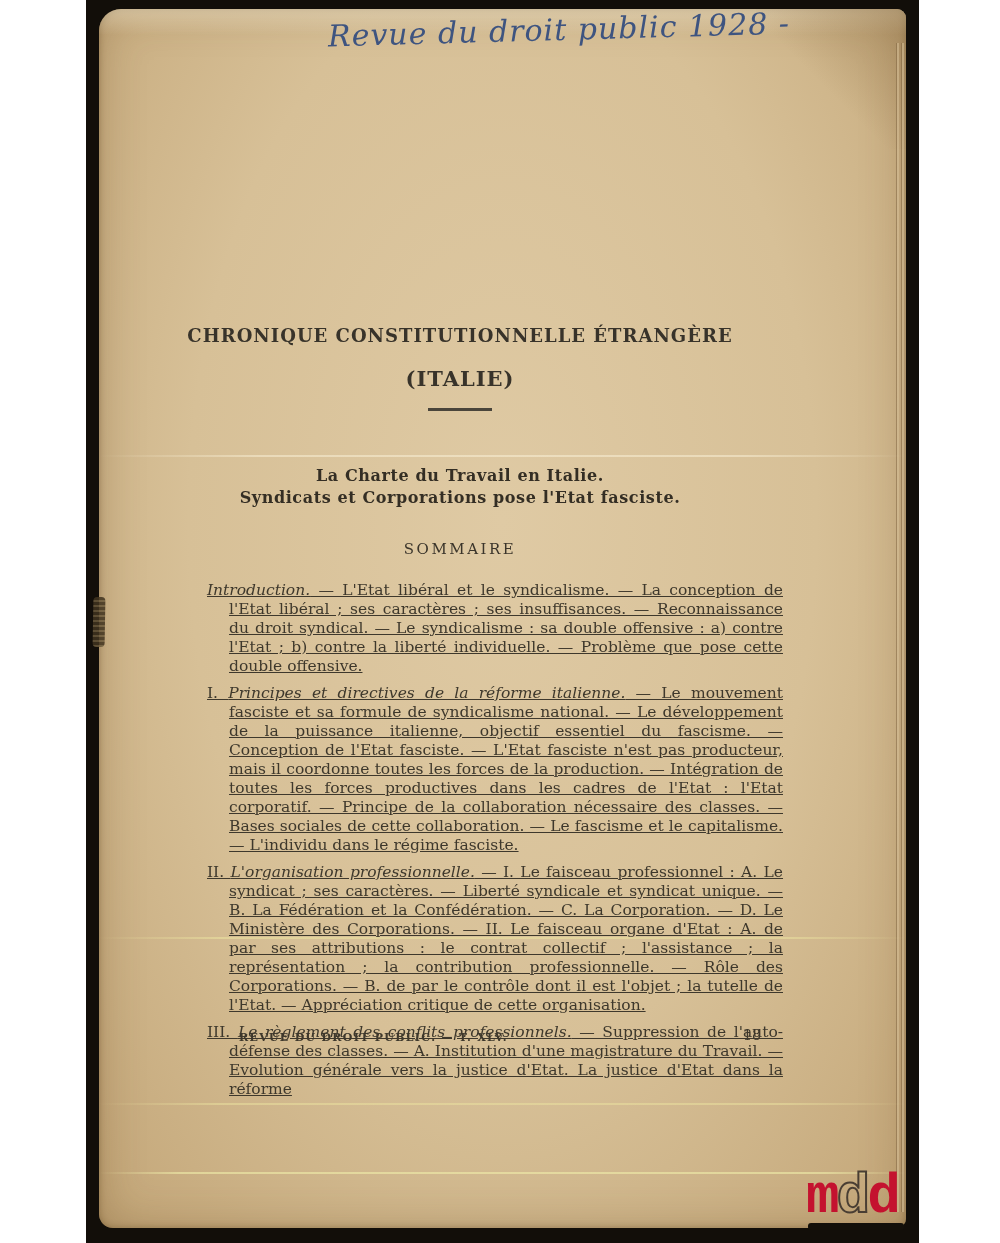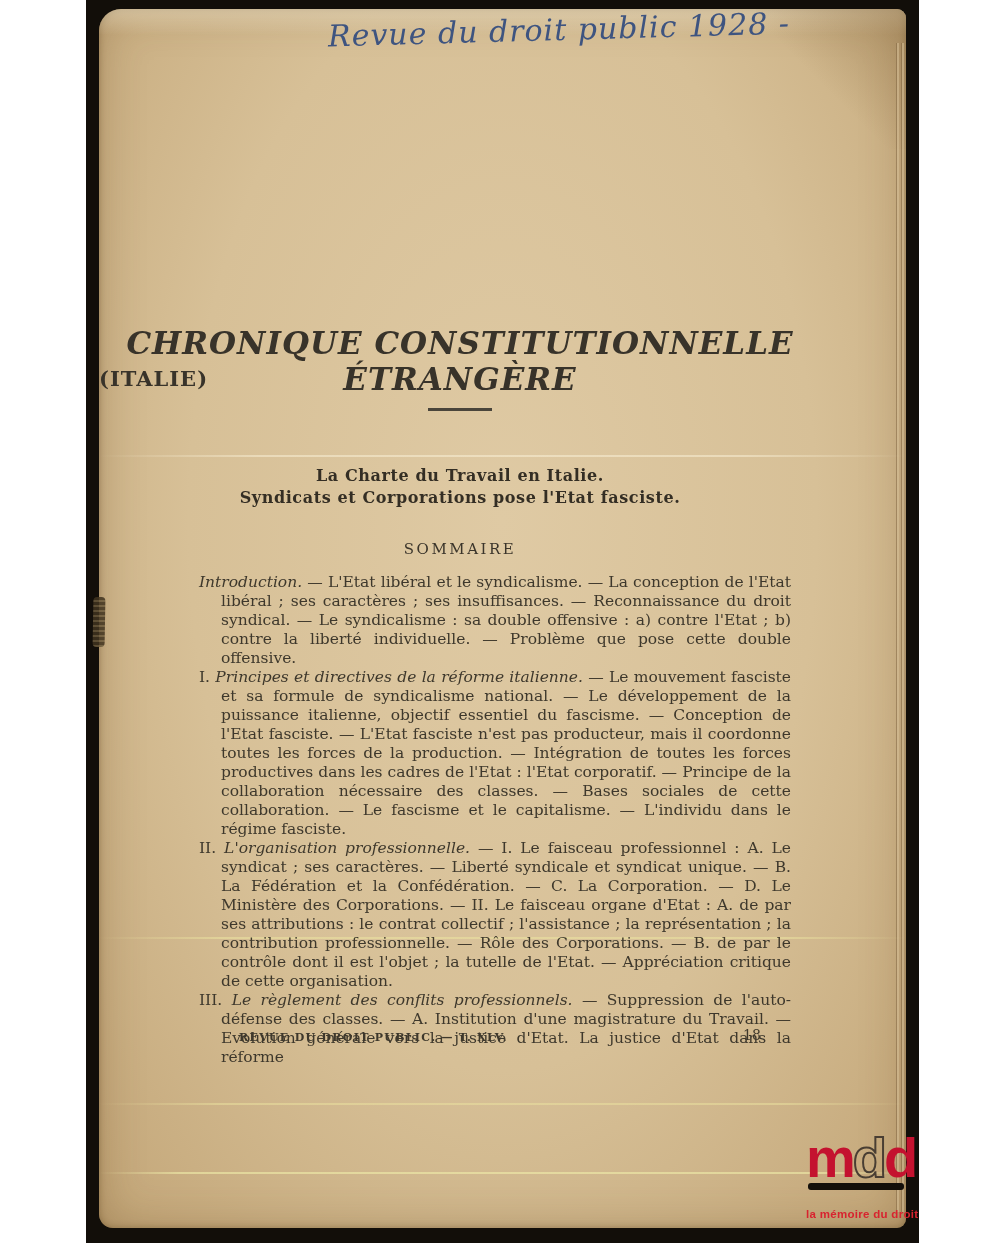--- a/index.html
+++ b/index.html
@@ -27,42 +27,42 @@
   .crease-4{top:1163px;background:linear-gradient(90deg,rgba(240,238,170,0),rgba(240,238,170,.6) 10%,rgba(240,238,170,.6) 90%,rgba(240,238,170,0));}
   .edge-sticker{position:absolute;left:-6px;top:588px;width:12px;height:50px;border-radius:4px;
         background:repeating-linear-gradient(180deg,#40331f 0 3px,#6b5a3c 3px 5px);
         transform:rotate(1deg);opacity:.85;}
   
   .handwriting{position:absolute;left:200px;top:3px;width:520px;text-align:center;
         font-style:italic;font-size:30px;letter-spacing:1px;color:#3e5480;
         transform:rotate(-1.6deg);white-space:nowrap;}
   
   .title1{position:absolute;left:0;top:316px;width:722px;margin:0;text-align:center;
-        font-size:31px;font-weight:600;letter-spacing:1px;color:#38332a;font-style:italic;}
-  .title2{position:absolute;left:0;top:357px;width:722px;text-align:left;
+        font-size:18px;font-weight:600;letter-spacing:1px;color:#38332a;}
+  .title2{position:absolute;left:0;top:357px;width:722px;text-align:center;
         font-size:21px;font-weight:600;letter-spacing:1px;color:#38332a;}
   .rule{position:absolute;left:329px;top:399px;width:64px;height:3px;background:#4a453b;}
   .subtitle1{position:absolute;left:0;top:457px;width:722px;text-align:center;
         font-size:16px;font-weight:bold;letter-spacing:.6px;color:#342e24;}
   .subtitle2{position:absolute;left:0;top:479px;width:722px;text-align:center;
         font-size:16px;font-weight:bold;letter-spacing:.6px;color:#342e24;}
   .sommaire-heading{position:absolute;left:0;top:531px;width:722px;text-align:center;
         font-size:15px;letter-spacing:2.5px;color:#3b352b;}
   
   .sommaire-body{position:absolute;left:100px;top:564px;width:592px;
         font-size:15.5px;line-height:19px;text-align:justify;color:#3e382c;}
-  .para{margin:0;padding-left:22px;text-indent:-22px;}
+  .para{margin:8px;padding-left:22px;text-indent:-22px;text-decoration:underline;}
   .lead{font-style:italic;}
   
   .footer-journal{position:absolute;left:140px;top:1022px;font-size:11px;font-weight:600;
         letter-spacing:1.3px;color:#3e382c;}
   .footer-page{position:absolute;left:644px;top:1018px;font-size:14px;color:#3e382c;}
   
-  .logo{position:absolute;left:806px;top:1136px;width:118px;height:67px;
-        font-family:Liberation Sans, sans-serif;}
+  .logo{position:absolute;left:806px;top:1176px;width:118px;height:67px;
+        font-family:Liberation Mono, monospace;}
   .mdd{font-size:56px;line-height:.78;font-weight:bold;letter-spacing:-3px;white-space:nowrap;}
   .l-red{color:#c4122f;}
   .l-outline{color:transparent;-webkit-text-stroke:2px #493e33;}
   .logo-bar{width:96px;height:7px;margin-top:3px;margin-left:2px;background:#14100a;border-radius:3px;}
   .logo-tagline{margin-top:18px;font-size:11.5px;font-weight:bold;letter-spacing:.3px;
         color:#d8232f;white-space:nowrap;}
 </style>
 </head>
 <body>
 

